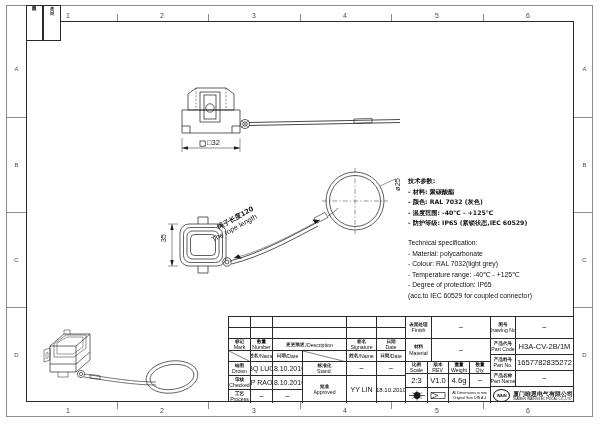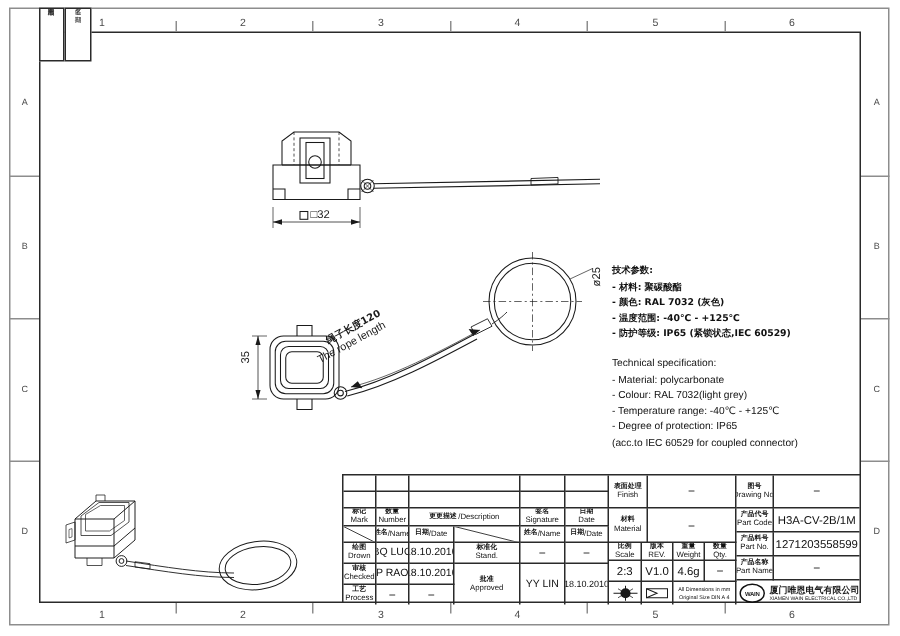--- a/index.html
+++ b/index.html
@@ -441,21 +441,21 @@
     </div>
     <div class="cell" style="left:287px;top:22px;width:57px;height:16px;border-right:none;">
       <span class="tval big">H3A-CV-2B/1M</span>
     </div>
 
     <div class="cell" style="left:262px;top:38px;width:25px;height:16px;">
       <span class="tcn">产品料号</span>
       <span class="ten">Part No.</span>
     </div>
     <div class="cell" style="left:287px;top:38px;width:57px;height:16px;border-right:none;">
-      <span class="tval big">1271203558599</span>
+      <span class="tval big">1657782835272</span>
     </div>
 
     <div class="cell" style="left:262px;top:54px;width:25px;height:16px;">
       <span class="tcn">产品名称</span>
       <span class="ten">Part Name</span>
     </div>
     <div class="cell" style="left:287px;top:54px;width:57px;height:16px;border-right:none;">
       <span class="tdash">−</span>
     </div>
 

